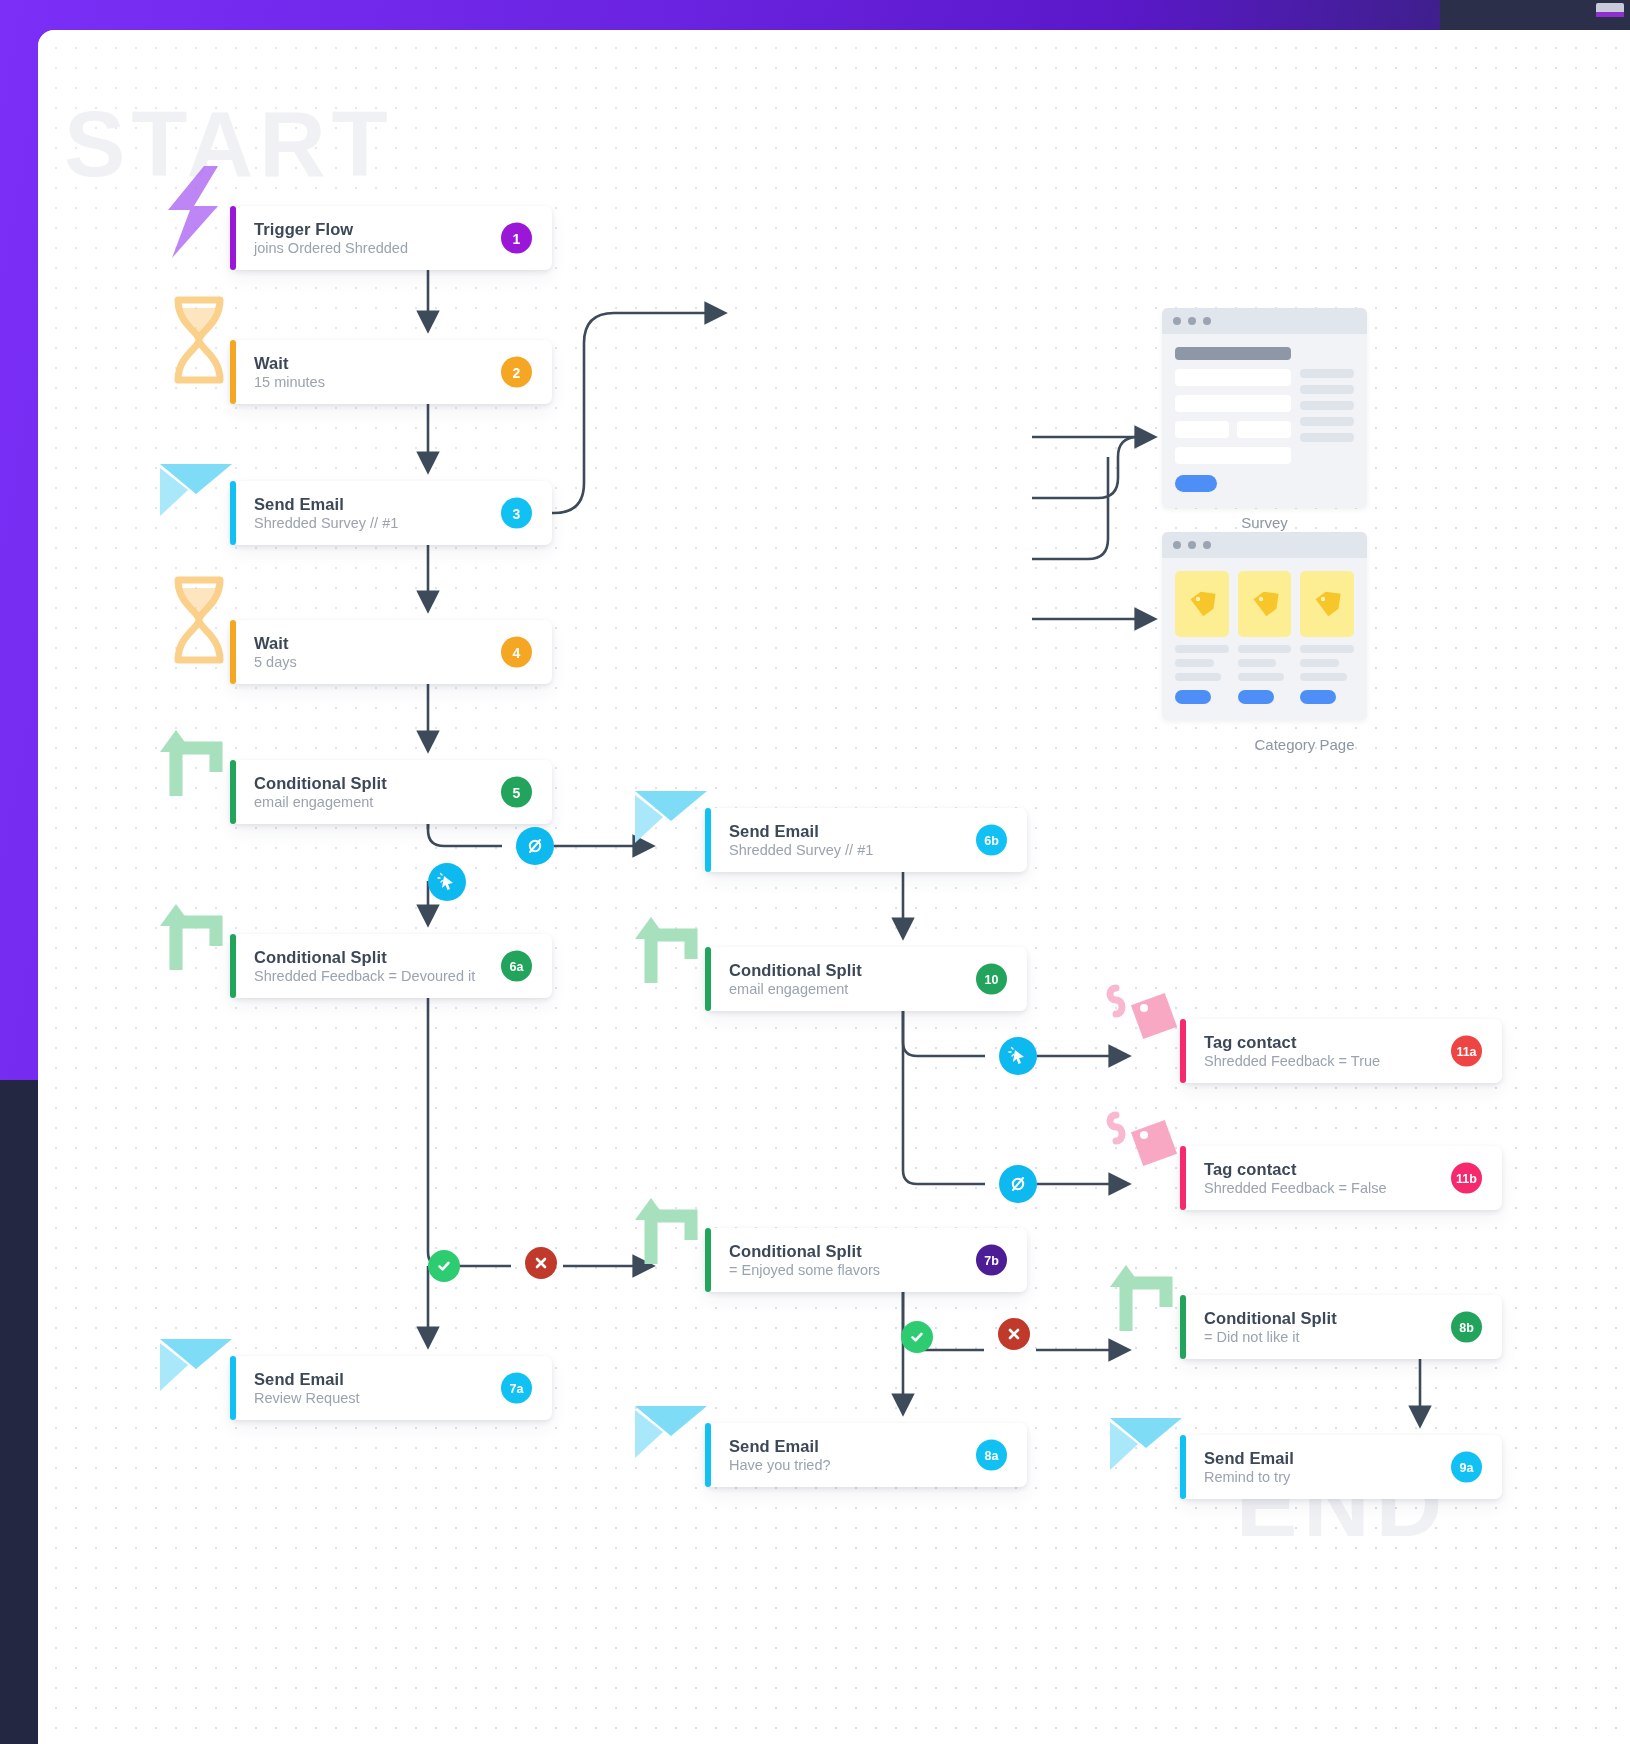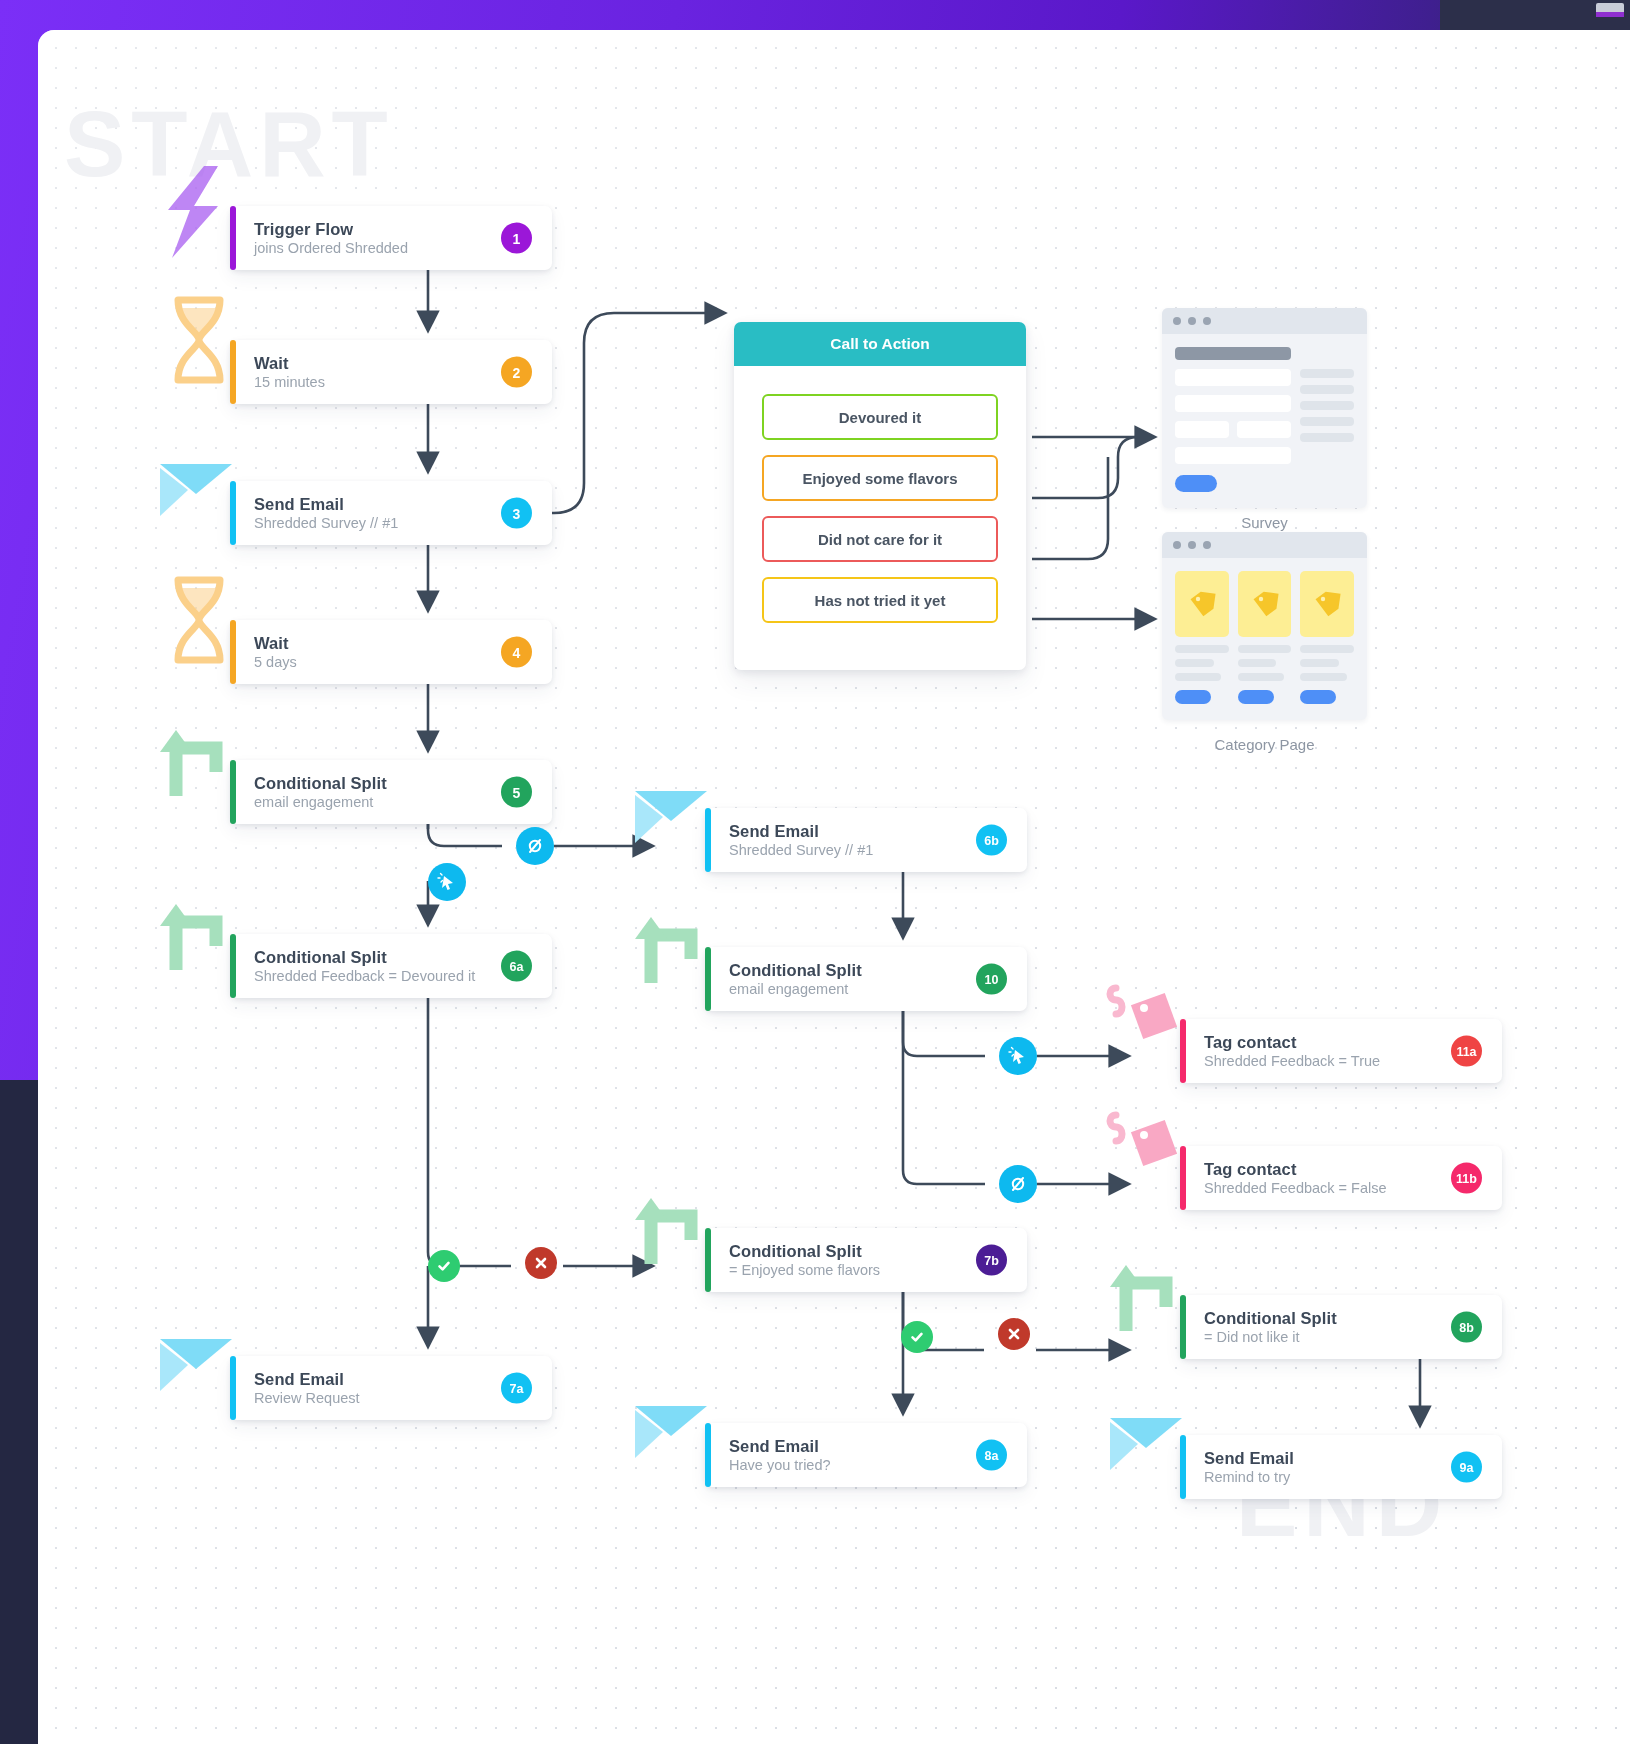--- a/index.html
+++ b/index.html
@@ -418,29 +418,20 @@
 
   <div class="node" style="left:1098px;top:1405px;width:322px">
     <span class="accent" style="background:#11c1f3"></span>
     <span class="txt">
       <span class="ttl">Send Email</span><br>
       <span class="sub">Remind to try</span>
     </span>
     <span class="badge sm" style="background:#11c1f3">9a</span>
   </div>
 
-  <div id="cta">
-    <div class="cta-head">Call to Action</div>
-    <div class="cta-body">
-      <div class="cta-opt" style="border-color:#7ed321">Devoured it</div>
-      <div class="cta-opt" style="border-color:#f5a623">Enjoyed some flavors</div>
-      <div class="cta-opt" style="border-color:#ec5a5a">Did not care for it</div>
-      <div class="cta-opt" style="border-color:#f5c518">Has not tried it yet</div>
-    </div>
-  </div>
 
   <div class="mock" style="left:1124px;top:278px">
     <div class="bar">
       <i></i>
       <i></i>
       <i></i>
     </div>
     <div class="body">
       <div style="display:flex;gap:9px">
         <div style="flex:1">
@@ -506,21 +497,21 @@
             </svg>
           </div>
           <div class="ln gray" style="height:8px;margin-top:8px"></div>
           <div class="ln gray" style="height:8px;margin-top:6px;width:72%"></div>
           <div class="ln gray" style="height:8px;margin-top:6px;width:86%"></div>
           <div class="pill" style="margin-top:9px;width:36px;height:14px"></div>
         </div>
       </div>
     </div>
   </div>
-  <div class="mock-label" style="left:1124px;top:706px">Category Page</div>
+  <div class="mock-label" style="left:1164px;top:706px">Category Page</div>
 
   <div class="pip cyan" style="left:478px;top:797px">
     <svg width="20" height="20" viewBox="0 0 20 20">
       <circle cx="10" cy="10" r="5.2" fill="none" stroke="#fff" stroke-width="2"></circle>
       <path d="M5 16 L15 4" stroke="#fff" stroke-width="2" stroke-linecap="round"></path>
     </svg>
   </div>
   <div class="pip cyan" style="left:390px;top:833px">
     <svg width="20" height="20" viewBox="0 0 20 20">
       <path d="M7 4 L16 11 L11 12 L13 17 L10.5 18 L8.5 13 L5 16 Z" fill="#fff"></path>

